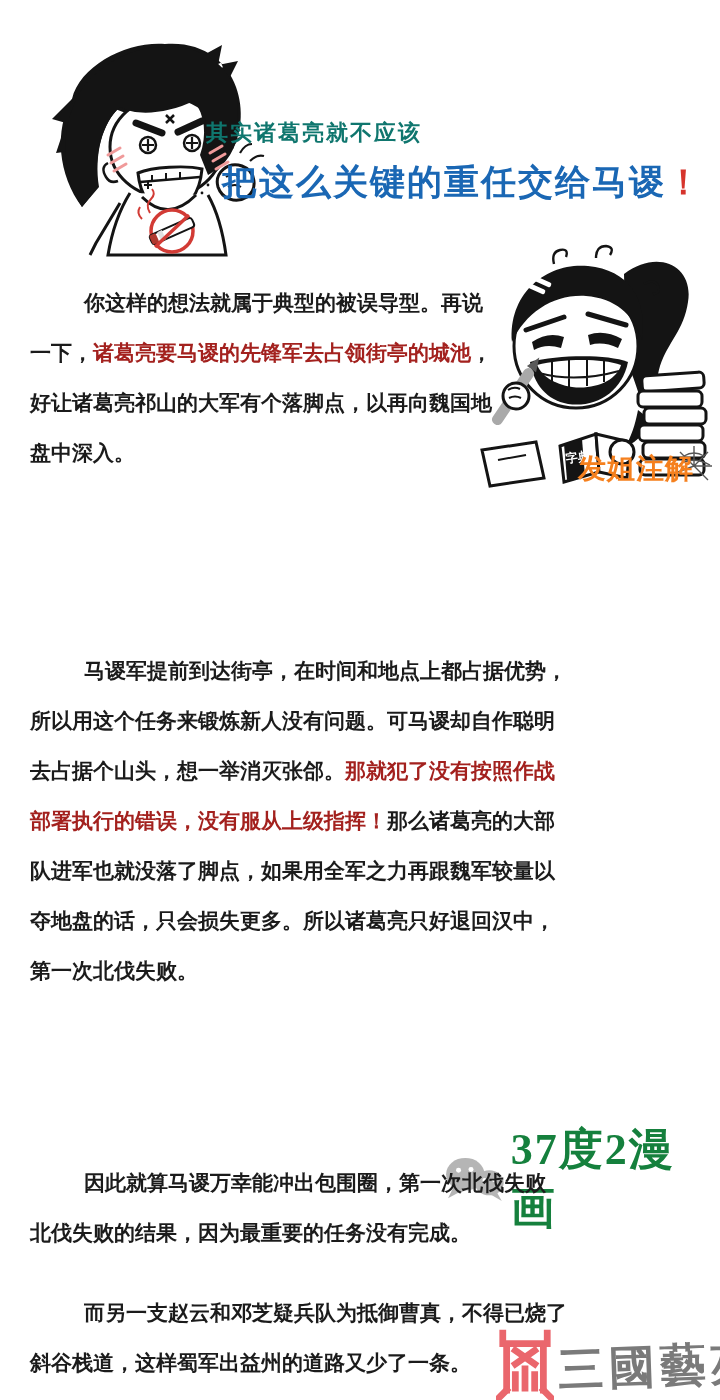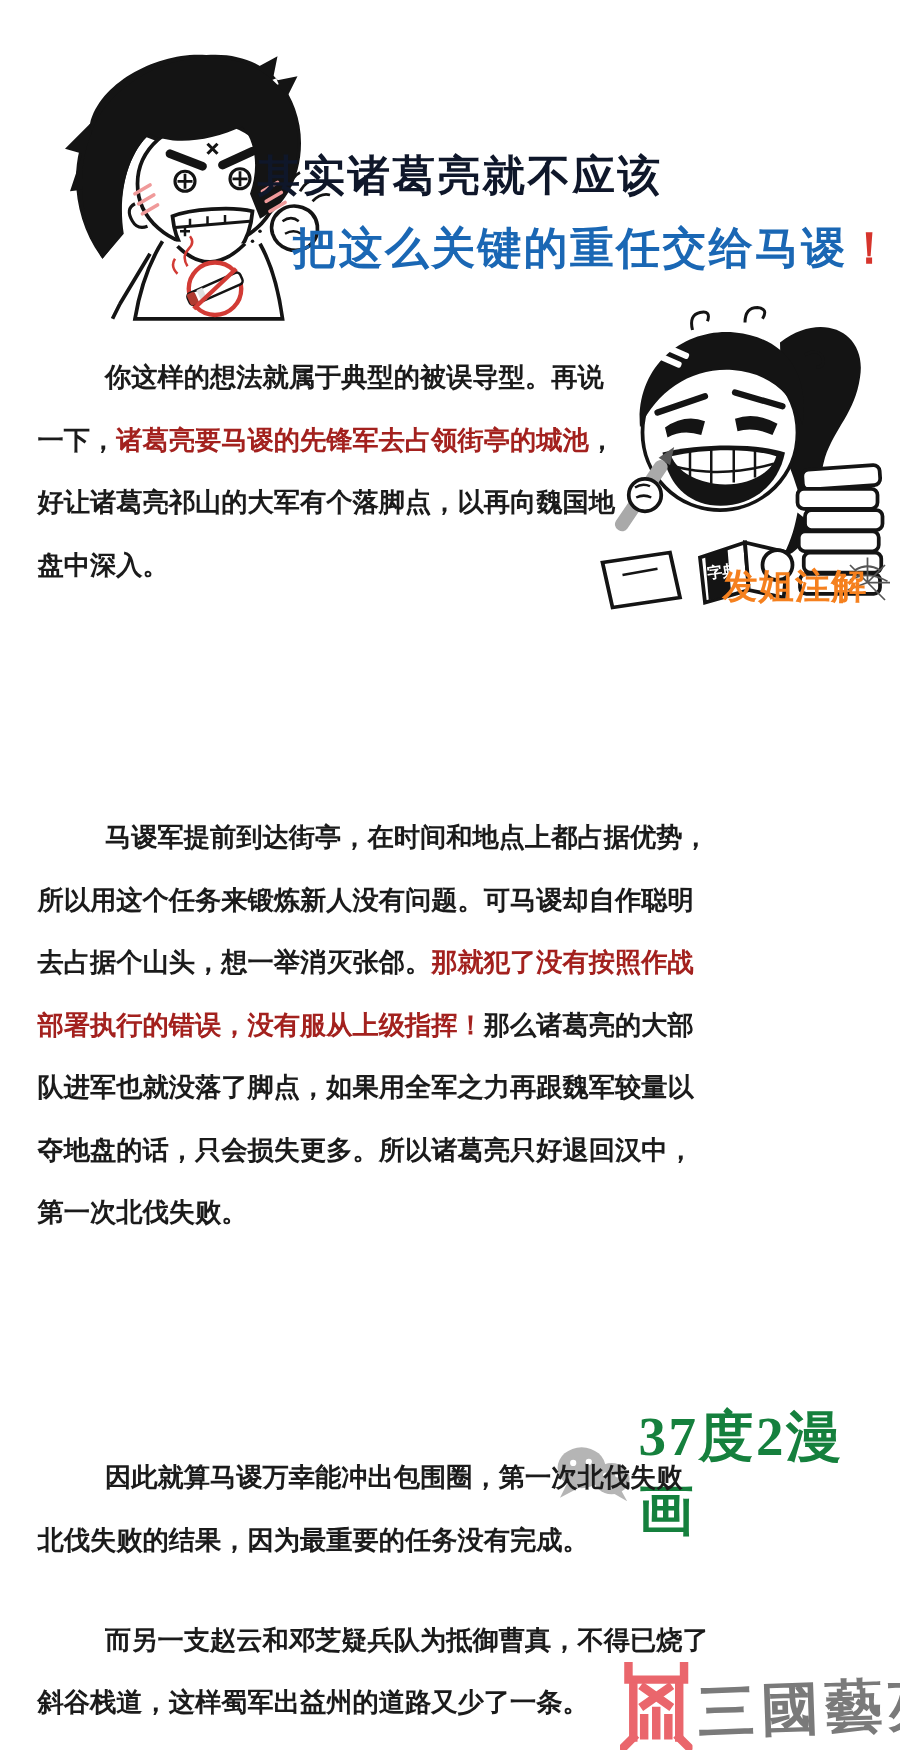--- a/index.html
+++ b/index.html
@@ -1,22 +1,22 @@
 <!DOCTYPE html>
 <html><head>
 <meta charset="utf-8">
 <style>
   html,body{margin:0;padding:0;background:#fff;}
   .page{position:relative;width:720px;height:1400px;background:#fff;overflow:hidden;
         font-family:"Liberation Sans",sans-serif;}
 
   
   .title-block{position:absolute;left:206px;top:118px;z-index:2;}
-  .title-line1{font-size:34px;font-weight:800;letter-spacing:2px;color:#0f172a;}
-  .title-line2{margin-top:11px;margin-left:28px;font-size:35px;font-weight:800;
+  .title-line1{font-size:22px;font-weight:800;letter-spacing:2px;color:#0f766e;}
+  .title-line2{margin-top:11px;margin-left:16px;font-size:35px;font-weight:800;
                letter-spacing:2px;color:#1a67b4;}
   .title-bang{color:#d6342c;}
 
   
   .para{position:absolute;left:30px;width:660px;margin:0;font-size:21px;line-height:50px;
         letter-spacing:0;color:#1b1b1b;font-weight:600;text-indent:54px;
         white-space:pre-line;z-index:2;}
   .para span{white-space:pre-line;}
   .p1{top:278px;}
   .p1-float{float:right;width:190px;height:200px;}

